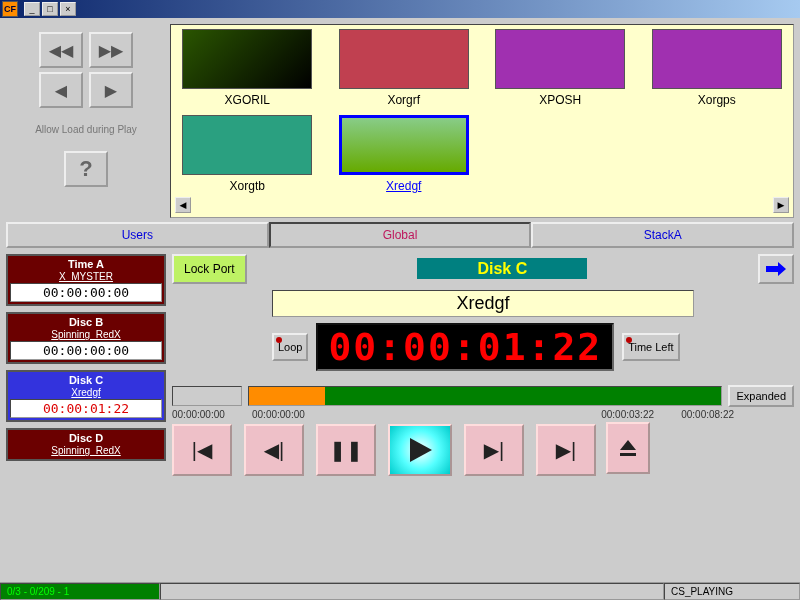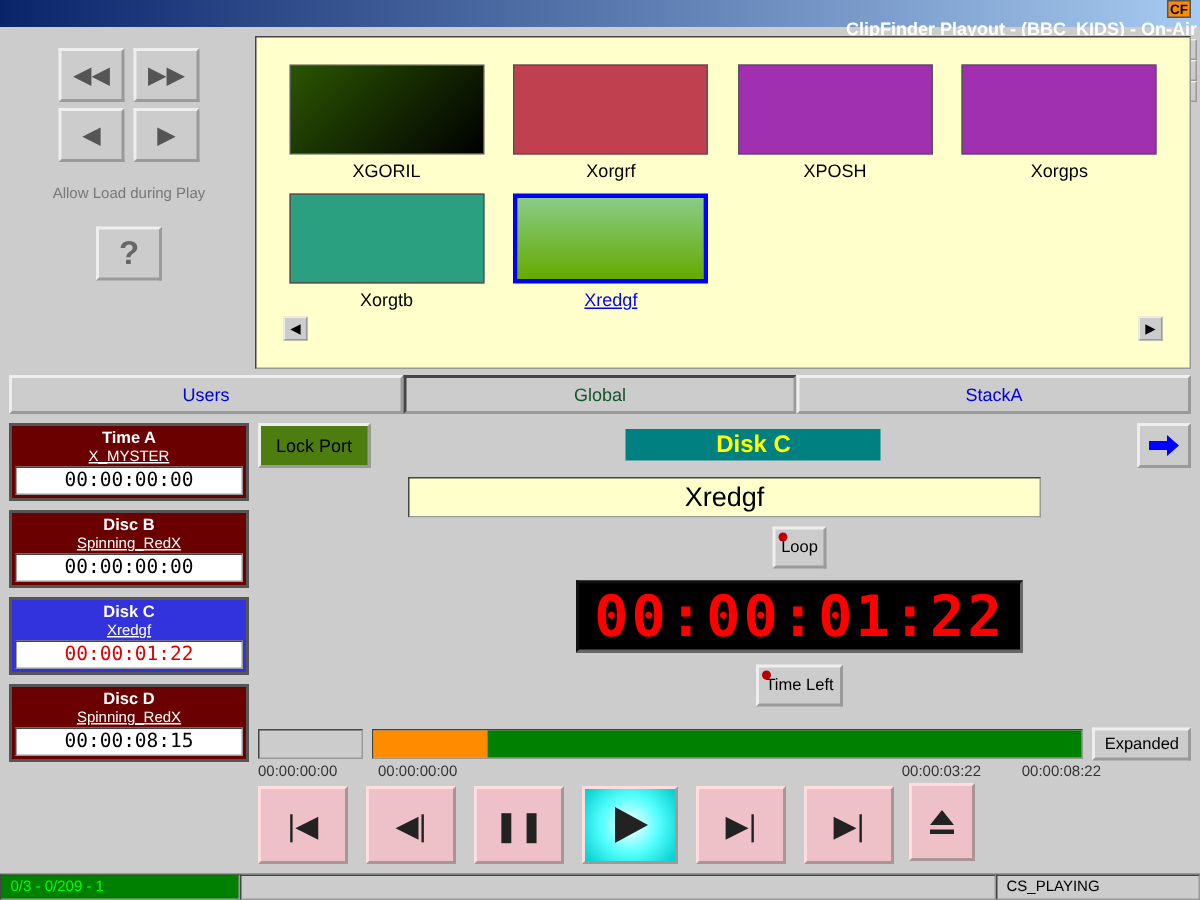--- a/index.html
+++ b/index.html
@@ -1,56 +1,56 @@
 <!DOCTYPE html>
 <html><head>
 <meta charset="utf-8">
 <style>
 * { box-sizing: border-box; margin: 0; padding: 0; }
 body { font-family: sans-serif; font-size: 11px; background: #cccccc; width: 800px; height: 600px; overflow: hidden; }
-.titlebar { background: linear-gradient(to right, #0a246a, #a6caf0); color: #fff; height: 18px; display: flex; align-items: flex-end; padding: 0 2px; flex-direction: column; }
+.titlebar { background: linear-gradient(to right, #0a246a, #a6caf0); color: #fff; height: 18px; display: flex; align-items: center; padding: 0 2px; }
 .titlebar .icon { width: 16px; height: 16px; background: #ff8c00; border: 1px solid #555; margin-right: 4px; display: flex; align-items: center; justify-content: center; font-size: 9px; font-weight: bold; color: #003; }
 .titlebar .title { flex: 1; font-weight: bold; font-size: 12px; }
 .titlebar .winbtn { width: 16px; height: 14px; background: #ccc; border: 1px outset #eee; margin-left: 2px; text-align: center; font-size: 9px; line-height: 12px; cursor: pointer; color: #000; }
 .top-section { display: flex; padding: 6px 6px 2px 6px; gap: 4px; }
 .nav-panel { width: 160px; display: flex; flex-direction: column; align-items: center; gap: 4px; padding-top: 8px; }
 .nav-row { display: flex; gap: 6px; }
 .nav-btn { width: 44px; height: 36px; background: #ccc; border: 2px outset #eee; display: flex; align-items: center; justify-content: center; cursor: pointer; font-size: 16px; color: #555; }
 .allow-text { font-size: 10px; color: #777; margin-top: 12px; text-align: right; }
 .help-btn { width: 44px; height: 36px; background: #ccc; border: 2px outset #eee; margin-top: 12px; display: flex; align-items: center; justify-content: center; font-size: 22px; font-weight: bold; color: #666; cursor: pointer; }
-.clip-browser { flex: 1; background: #ffffcc; border: 1px inset #999; padding: 18px; position: relative; }
+.clip-browser { flex: 1; background: #ffffcc; border: 1px inset #999; padding: 4px; position: relative; }
 .clip-grid { display: grid; grid-template-columns: repeat(4,1fr); gap: 8px 12px; }
 .clip { display: flex; flex-direction: column; align-items: center; cursor: pointer; }
 .clip .thumb { width: 130px; height: 60px; border: 1px solid #555; }
 .clip.selected .thumb { border: 3px solid #00f; }
 .clip .lbl { font-size: 12px; margin-top: 4px; }
 .clip.selected .lbl { color: #00f; text-decoration: underline; }
 .scroll-arrows { display: flex; justify-content: space-between; margin-top: 4px; }
 .scroll-arrows div { width: 16px; height: 16px; background: #ccc; border: 1px outset #eee; text-align: center; line-height: 14px; cursor: pointer; font-size: 9px; }
 .tabs-row { display: flex; padding: 2px 6px; gap: 0; }
 .tab { flex: 1; background: #ccc; border: 2px outset #eee; padding: 4px; text-align: center; font-size: 12px; cursor: pointer; }
 .tab.active { border: 2px inset #999; }
 .tab.users { color: #00d; }
-.tab.global { color: #14532d; }
+.tab.global { color: #be185d; }
 .tab.stacka { color: #00d; }
 .bottom-section { display: flex; padding: 4px 6px; gap: 6px; }
 .disks-col { width: 160px; display: flex; flex-direction: column; gap: 6px; }
 .disk { border: 2px solid #555; padding: 2px; text-align: center; background: #6b0000; color: #fff; }
 .disk.active { background: #3333dd; }
 .disk .name { font-size: 11px; font-weight: bold; }
 .disk .sub { font-size: 10px; text-decoration: underline; margin: 1px 0; }
 .disk .time { background: #fff; color: #000; border: 1px inset #999; padding: 1px; font-family: monospace; font-size: 13px; }
 .disk.active .time { color: #d00; }
 .center-col { flex: 1; position: relative; }
 .control-row { display: flex; gap: 6px; align-items: center; margin-bottom: 6px; }
-.lockport { background: #4d7c0f; border: 2px outset #eee; padding: 6px 10px; cursor: pointer; font-size: 12px; }
+.lockport { background: #bef264; border: 2px outset #eee; padding: 6px 10px; cursor: pointer; font-size: 12px; }
 .disk-banner { background: #008080; color: #ff0; font-weight: bold; padding: 2px 60px; font-size: 16px; }
 .arrow-btn { width: 36px; height: 30px; background: #ccc; border: 2px outset #eee; display: flex; align-items: center; justify-content: center; cursor: pointer; margin-left: auto; }
 .clipname { background: #ffffcc; border: 1px inset #999; text-align: center; font-size: 18px; padding: 2px; }
-.timecode-row { display: flex; gap: 8px; align-items: center; margin: 6px 0 2px 0; flex-direction: column; }
+.timecode-row { display: flex; gap: 8px; align-items: center; margin: 6px 0 2px 0; }
 .small-btn { background: #ccc; border: 2px outset #eee; padding: 6px 4px; cursor: pointer; position: relative; font-size: 11px; }
 .led { width: 6px; height: 6px; background: #b00; border-radius: 50%; position: absolute; top: 2px; left: 2px; }
 .timecode { background: #000; color: #f00; font-family: monospace; font-size: 38px; font-weight: bold; border: 2px inset #666; padding: 0 10px; letter-spacing: 2px; }
 .progress-row { display: flex; gap: 6px; align-items: center; margin: 14px 0 2px 0; }
 .prog-segment { background: #ccc; border: 1px inset #999; height: 20px; }
 .prog-bar { border: 1px inset #999; height: 20px; flex: 1; display: flex; }
 .prog-o { background: #ff8c00; }
 .prog-g { background: #008000; }
 .transport-row { display: flex; gap: 10px; align-items: center; }
 .tc-small { font-size: 10px; color: #333; }
@@ -64,21 +64,20 @@
 .status-seg { border: 1px inset #999; padding: 1px 6px; font-size: 10px; display: flex; align-items: center; }
 .status-green { background: #008000; color: #0f0; width: 160px; }
 .status-fill { flex: 1; }
 .status-play { width: 136px; }
 </style>
 </head>
 <body>
 
 <div class="titlebar">
   <div class="icon">CF</div>
-  <div class="title">ClipFinder Playout - (BBC_KIDS) - On-Air</div>
   <div class="winbtn">_</div>
   <div class="winbtn">□</div>
   <div class="winbtn">×</div>
 </div>
 
 <div class="top-section">
   <div class="nav-panel">
     <div class="nav-row">
       <div class="nav-btn">◀◀</div>
       <div class="nav-btn">▶▶</div>
@@ -143,21 +142,20 @@
         <div class="time">00:00:00:00</div>
       </div>
       <div class="disk active">
         <div class="name">Disk C</div>
         <div class="sub">Xredgf</div>
         <div class="time">00:00:01:22</div>
       </div>
       <div class="disk">
         <div class="name">Disc D</div>
         <div class="sub">Spinning_RedX</div>
-        <div class="time">00:00:08:15</div>
       </div>
     </div>
   <div class="center-col">
     <div class="control-row">
       <div class="lockport">Lock Port</div>
       <div style="flex:1;text-align:center"><span class="disk-banner">Disk C</span></div>
       <div class="arrow-btn">
           <svg width="20" height="14">
             <path d="M0 4h12v-4l8 7-8 7v-4H0z" fill="#00f"></path>
           </svg>

